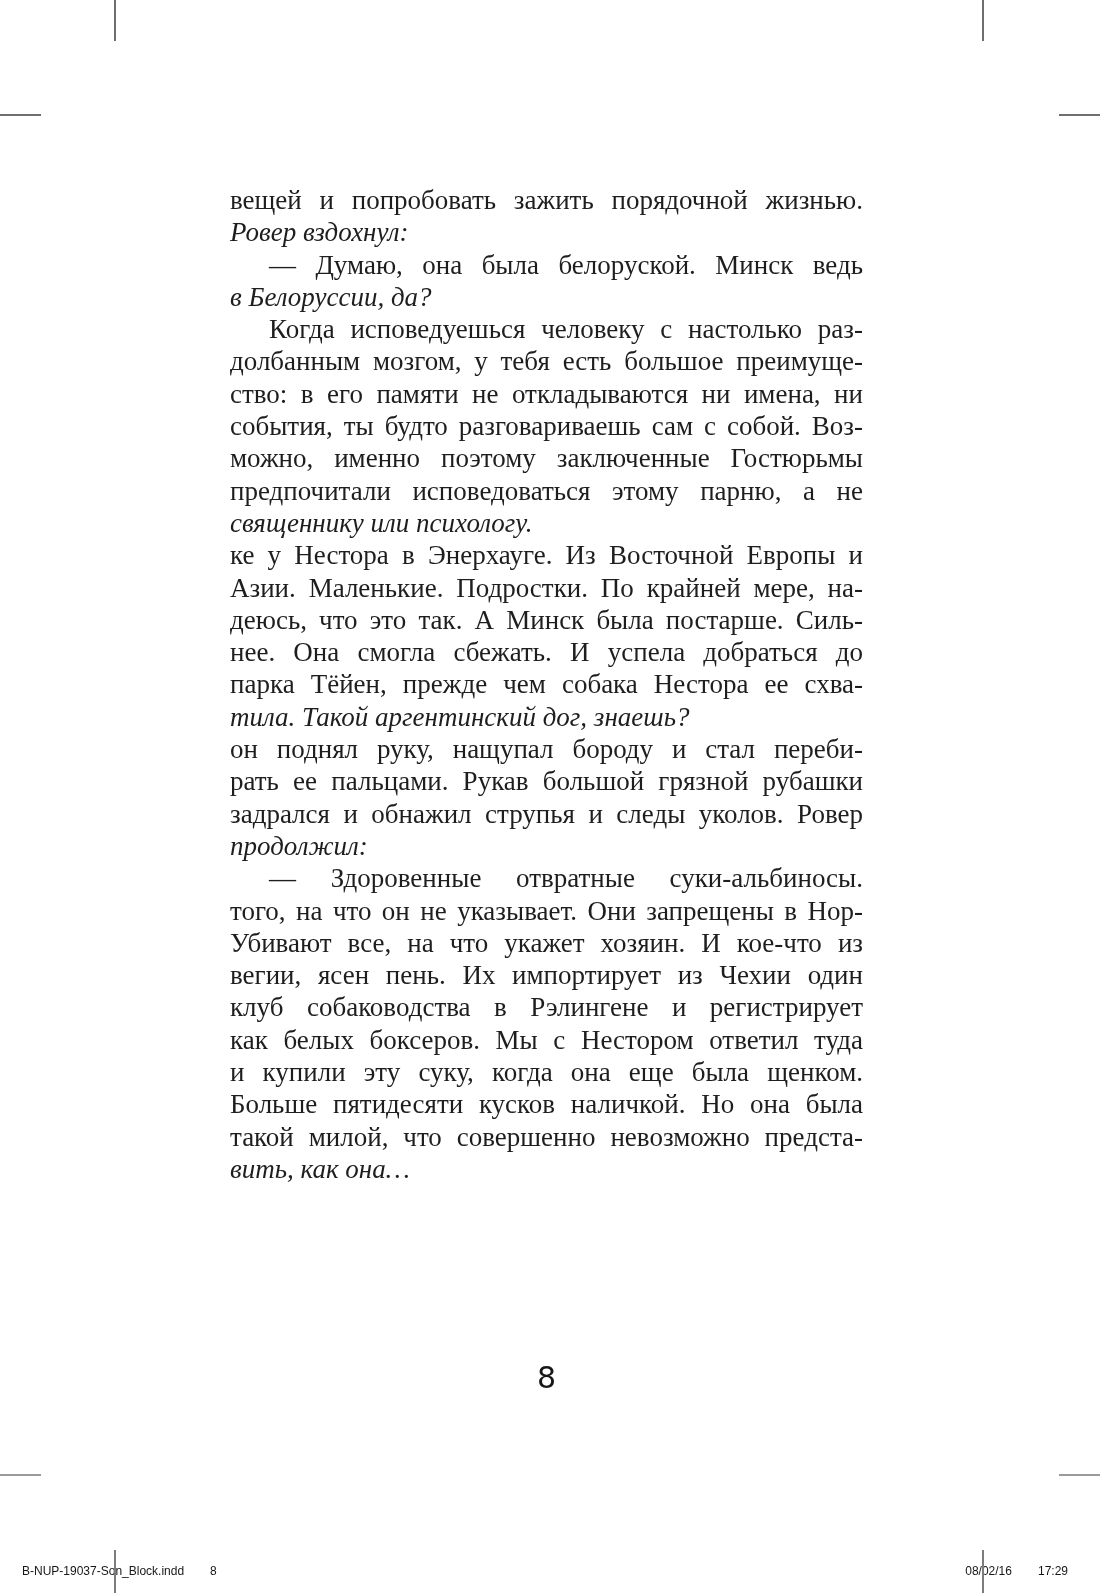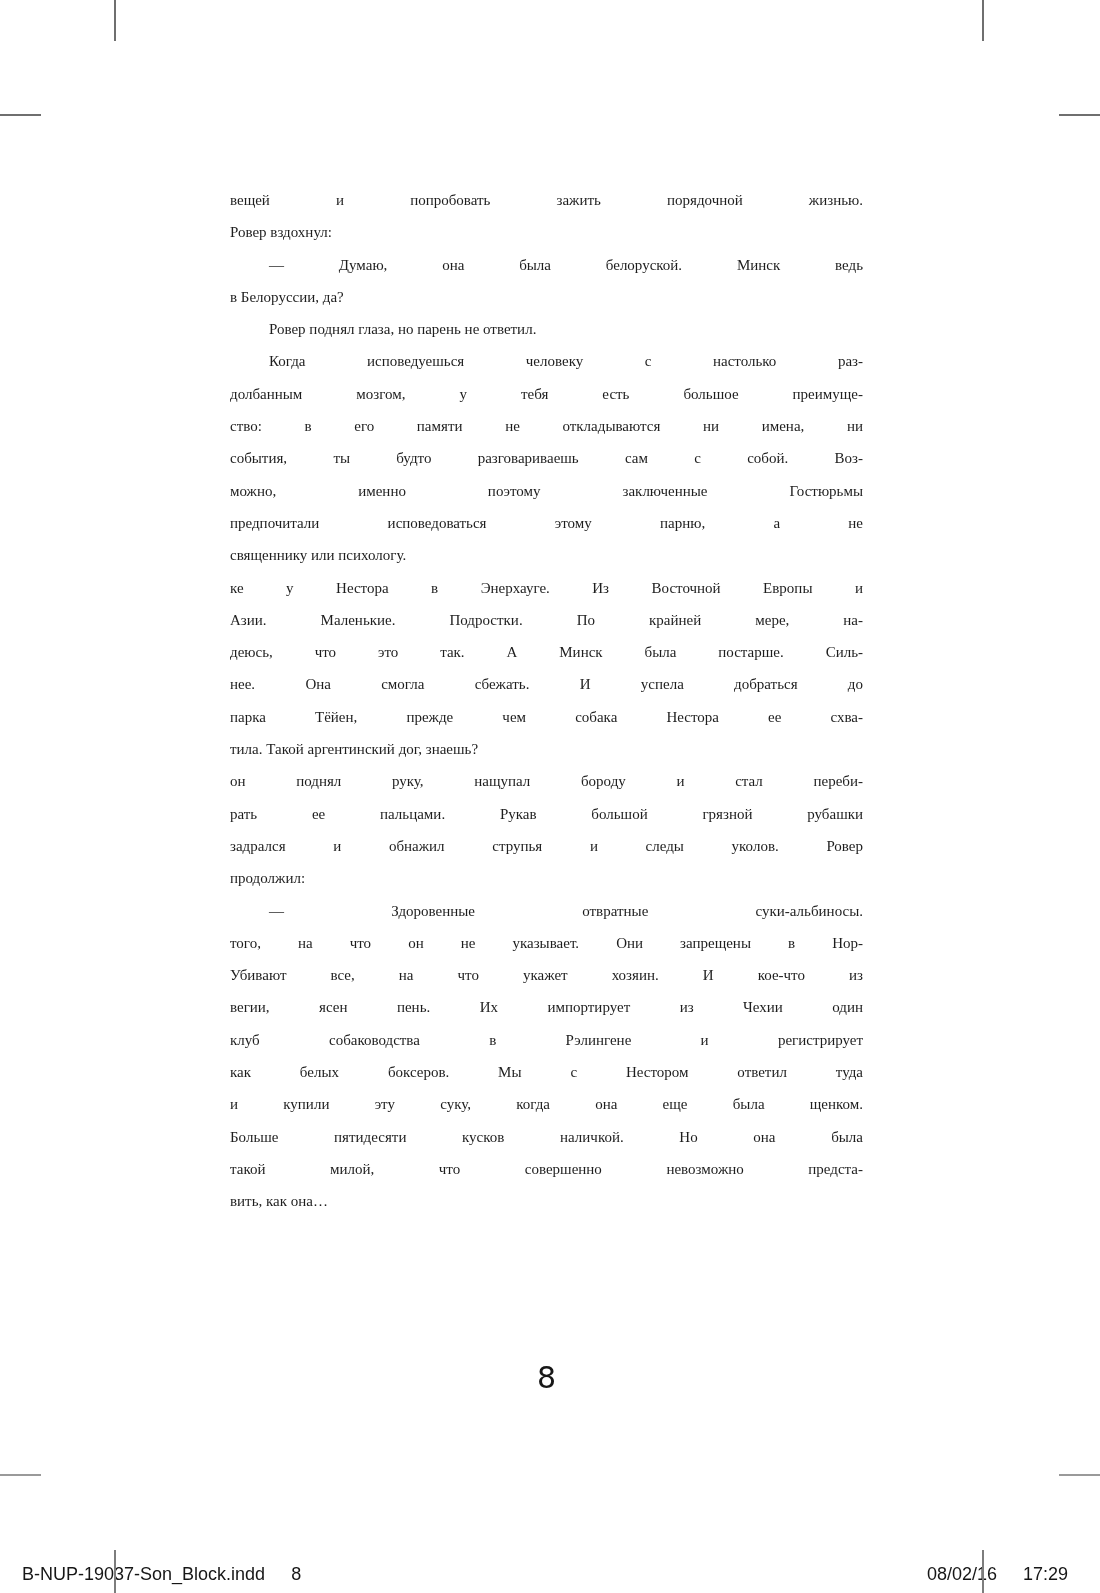--- a/index.html
+++ b/index.html
@@ -15,48 +15,48 @@
     overflow: hidden;
     font-family: "Liberation Serif", "DejaVu Serif", serif;
   }
   
   .text-block {
     position: absolute;
     left: 230px;
     top: 184px;
     width: 633px;
     color: #1e1e1e;
-    font-size: 15px;
+    font-size: 27px;
     line-height: 32.3px;
   }
   .para { margin: 0; }
   .line {
     text-align: justify;
     text-align-last: justify;
     white-space: normal;
   }
-  .line.last { text-align-last: left; }
+  .line.last { text-align-last: left; font-style: italic; }
   .line.indent { text-indent: 39px; }
   
   .folio {
     position: absolute;
     left: 230px;
     width: 633px;
     top: 1360px;
     text-align: center;
     font-size: 30px;
     color: #171717;
     font-family: "DejaVu Sans", "Liberation Sans", sans-serif;
   }
   
   .footer-left, .footer-right {
     position: absolute;
     top: 1564px;
     font-family: "Liberation Sans", sans-serif;
-    font-size: 18px;
+    font-size: 12px;
     color: #161616;
     white-space: nowrap;
   }
   .footer-left { left: 22px; }
   .footer-right { right: 32px; }
   .footer-gap { display: inline-block; width: 26px; }
   
   .crop {
     position: absolute;
     background: #6f6f6f;
@@ -78,23 +78,20 @@
 <div class="page">
 
   <div class="text-block">
       <div class="para">
         <div class="line">вещей и попробовать зажить порядочной жизнью.</div>
         <div class="line last">Ровер вздохнул:</div>
       </div>
       <div class="para">
         <div class="line indent">— Думаю, она была белоруской. Минск ведь</div>
         <div class="line last">в Белоруссии, да?</div>
-      </div>
-      <div class="para">
-        <div class="line last indent">Ровер поднял глаза, но парень не ответил.</div>
       </div>
       <div class="para">
         <div class="line indent">Когда исповедуешься человеку с настолько раз-</div>
         <div class="line">долбанным мозгом, у тебя есть большое преимуще-</div>
         <div class="line">ство: в его памяти не откладываются ни имена, ни</div>
         <div class="line">события, ты будто разговариваешь сам с собой. Воз-</div>
         <div class="line">можно, именно поэтому заключенные Гостюрьмы</div>
         <div class="line">предпочитали исповедоваться этому парню, а не</div>
         <div class="line last">священнику или психологу.</div>
       </div>

